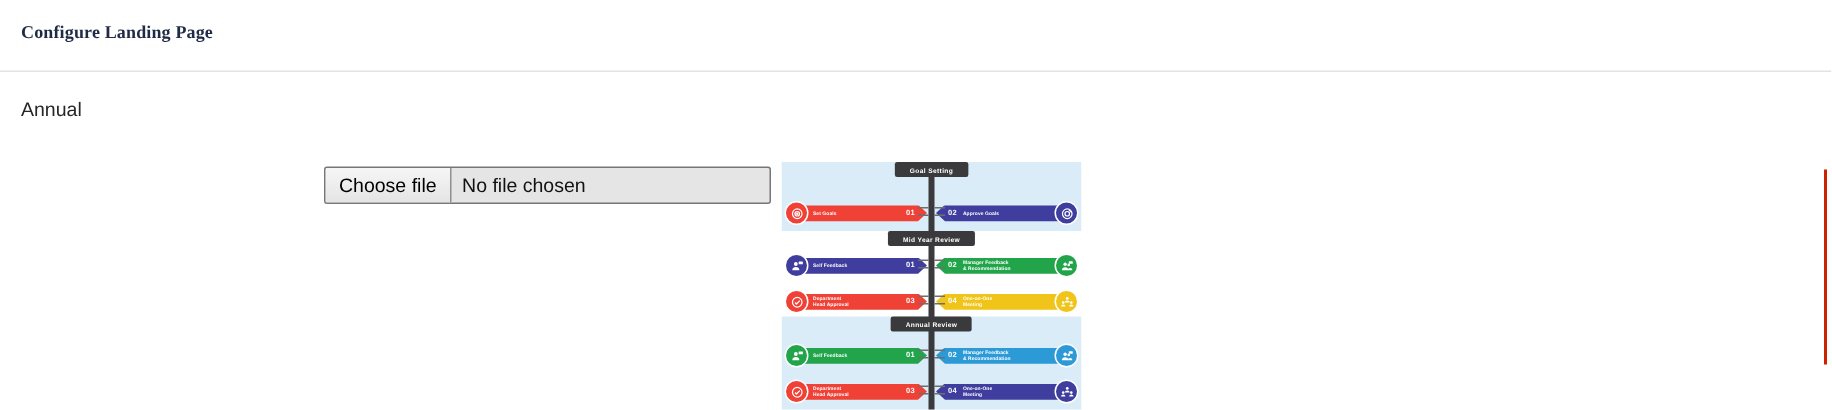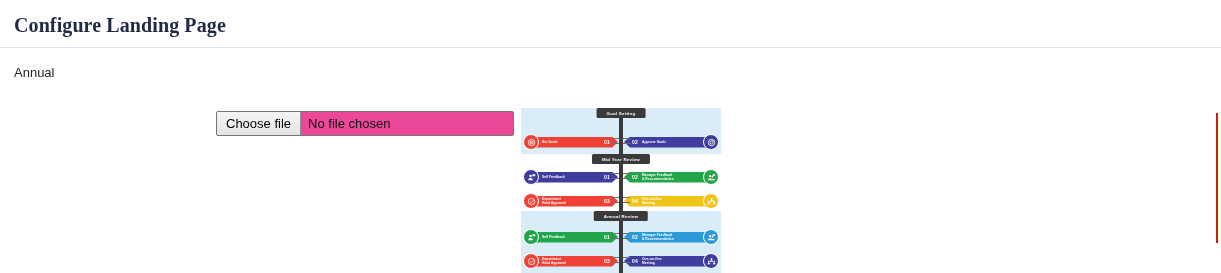--- a/index.html
+++ b/index.html
@@ -23,21 +23,21 @@
     width: 1221px;
     height: 48px;
     border-bottom: 1px solid #e3e3e3;
     box-sizing: border-box;
   }
   .page-title {
     position: absolute;
     left: 14px;
     top: 14px;
     font-family: "Liberation Serif", serif;
-    font-size: 20px;
+    font-size: 12px;
     font-weight: bold;
     color: #1f2a44;
     letter-spacing: 0.1px;
     white-space: nowrap;
   }
 
   
   .form-row {
     position: absolute;
     left: 0;
@@ -56,21 +56,21 @@
 
   .file-input {
     position: absolute;
     left: 216px;
     top: 63px;
     width: 298px;
     height: 25px;
     box-sizing: border-box;
     border: 1px solid #767676;
     border-radius: 2px;
-    background: #ec4899;
+    background: #e5e5e5;
     display: flex;
     align-items: stretch;
     overflow: hidden;
   }
   .choose-file-btn {
     display: flex;
     align-items: center;
     justify-content: center;
     padding: 0 9px;
     font-size: 13px;

